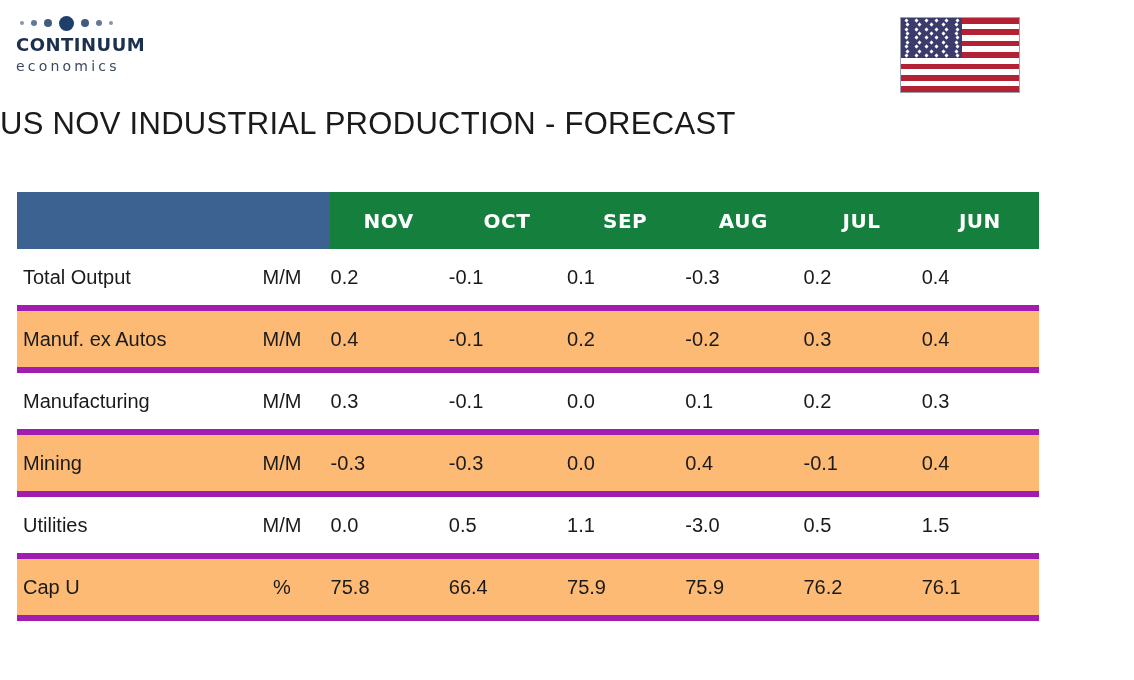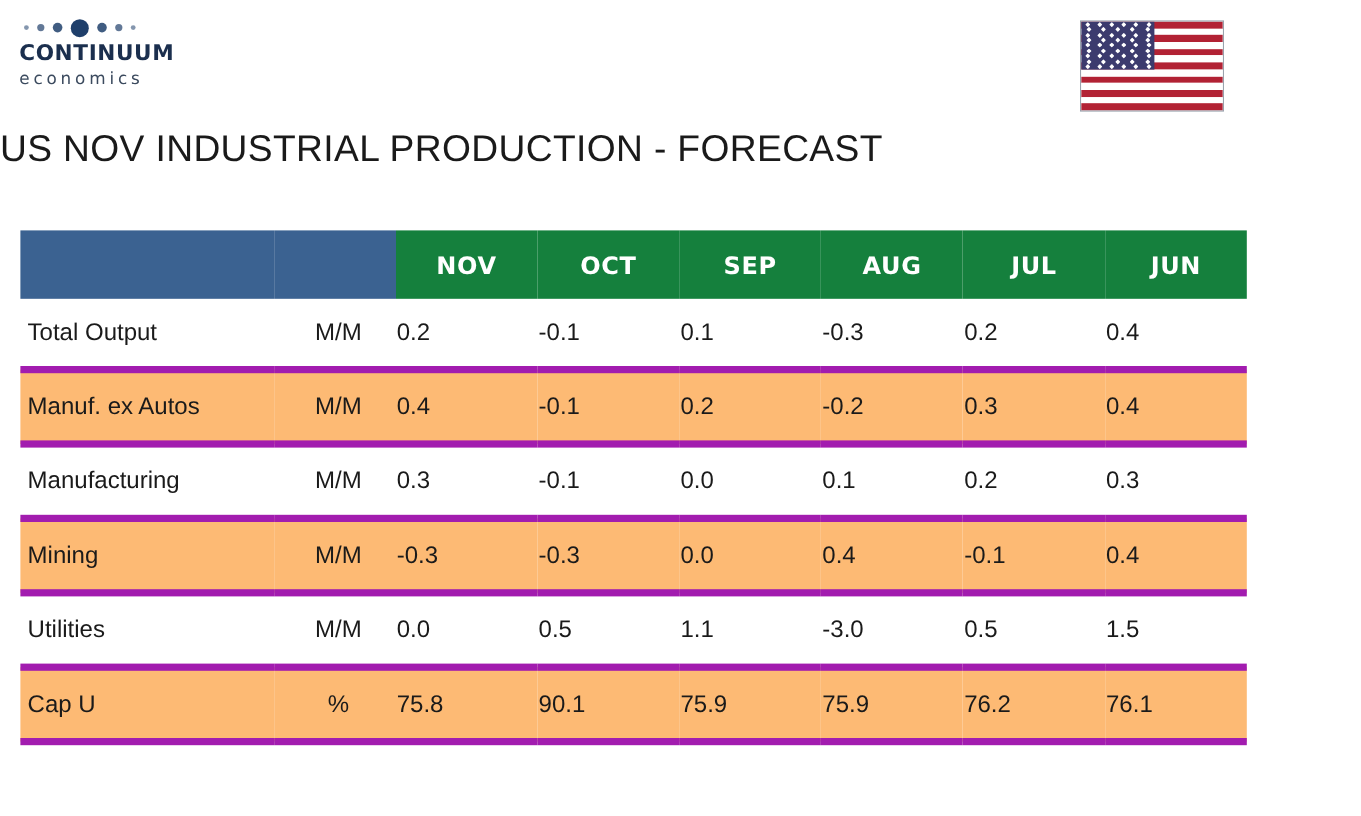--- a/index.html
+++ b/index.html
@@ -347,21 +347,21 @@
         <td class="num">0.5</td>
         <td class="num">1.1</td>
         <td class="num">-3.0</td>
         <td class="num">0.5</td>
         <td class="num">1.5</td>
       </tr>
       <tr class="alt">
         <td class="c-label">Cap U</td>
         <td class="c-unit">%</td>
         <td class="num">75.8</td>
-        <td class="num">90.1</td>
+        <td class="num">66.4</td>
         <td class="num">75.9</td>
         <td class="num">75.9</td>
         <td class="num">76.2</td>
         <td class="num">76.1</td>
       </tr>
     </tbody>
   </table>
 </div>
 
 </body></html>

